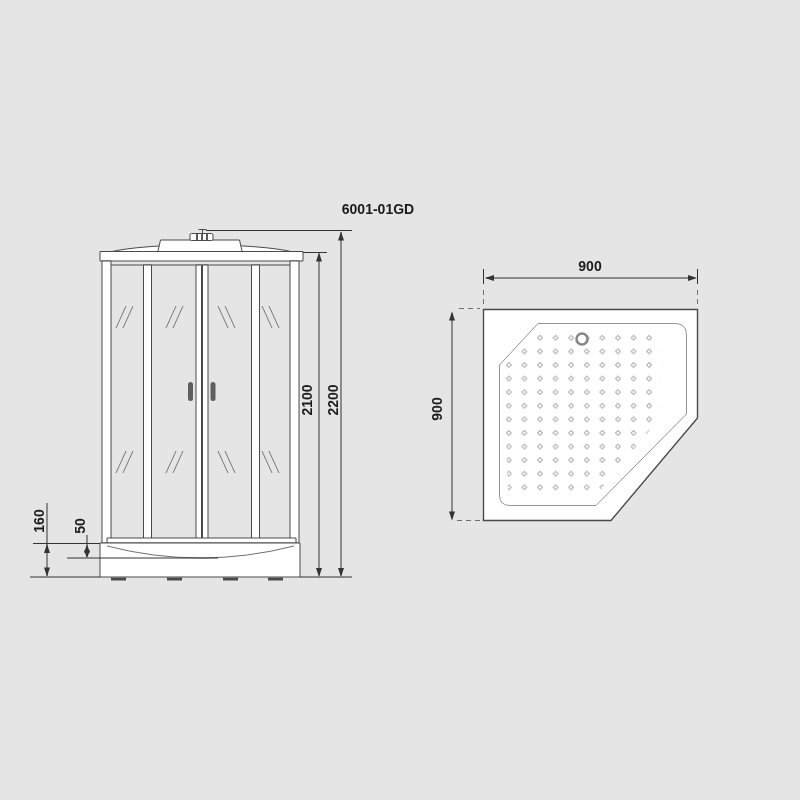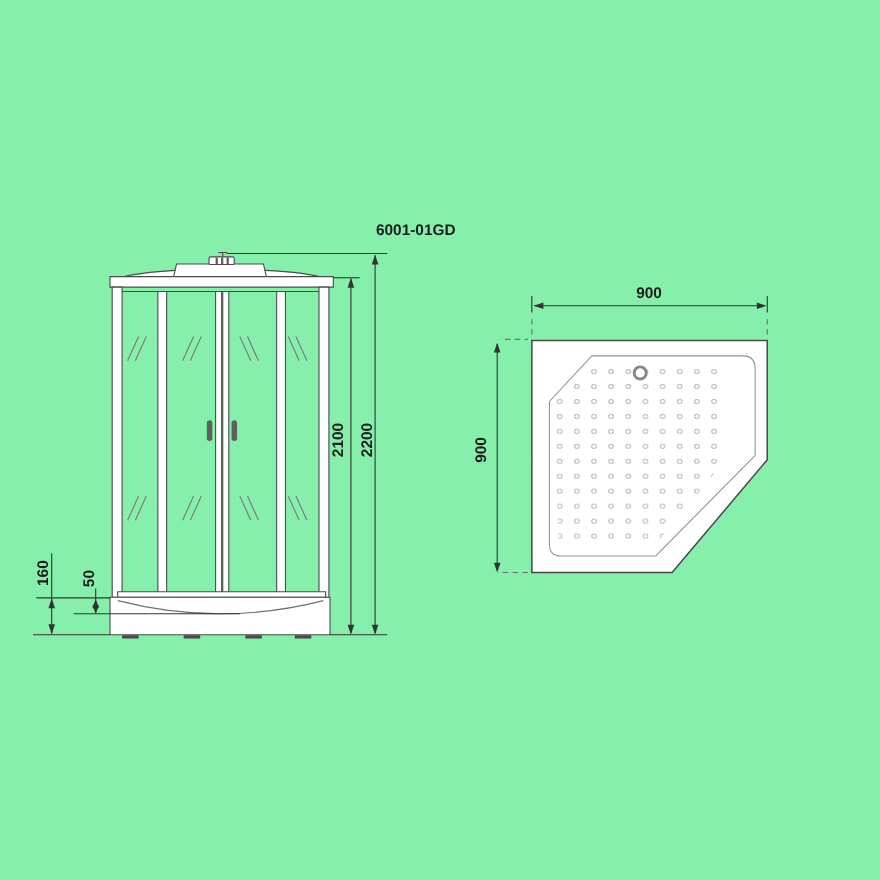--- a/index.html
+++ b/index.html
@@ -1,19 +1,19 @@
 <!DOCTYPE html>
 <html><head>
 <meta charset="utf-8">
 <style>
   html,body{margin:0;padding:0;background:#ffffff;}
   .canvas{
     position:relative;
     width:800px;height:800px;
-    background:#86efac;
+    background:#e5e5e5;
     font-family:"Liberation Sans", sans-serif;
     overflow:hidden;
   }
   .layer{position:absolute;left:0;top:0;}
   .dim-label{
     position:absolute;
     font-weight:700;
     font-size:14px;
     color:#1c1c1c;
     text-align:center;

